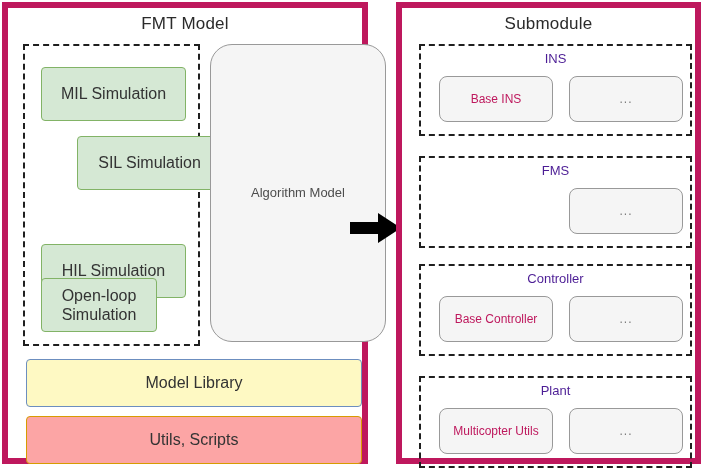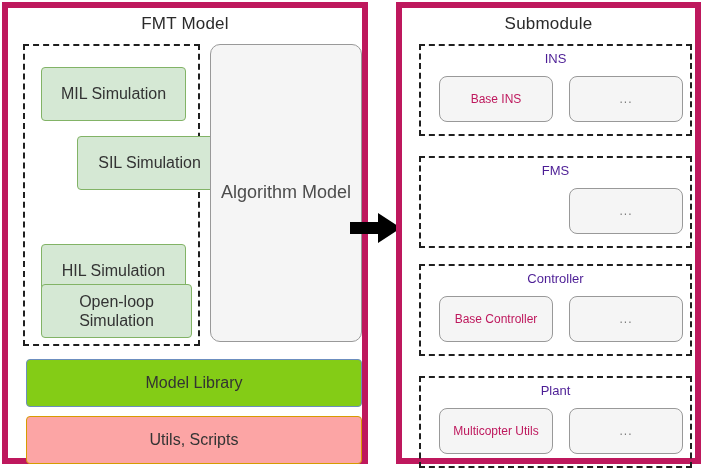--- a/index.html
+++ b/index.html
@@ -65,35 +65,35 @@
     text-align: center;
     font-size: 16px;
     line-height: 1.2;
     border-radius: 4px;
     border-width: 1px;
     border-style: solid;
     padding: 0 6px;
   }
 
   .shape.green  { background: #d5e8d4; border-color: #82b366; color: #333333; }
-  .shape.blue   { background: #84cc16; border-color: #6c8ebf; color: #333333; }
+  .shape.blue   { background: #fef9c3; border-color: #6c8ebf; color: #333333; }
   .shape.orange { background: #fca5a5; border-color: #d79b00; color: #333333; }
   .shape.gray   { background: #f5f5f5; border-color: #999999; color: #4d4d4d; }
 
   
   #blk-mil  { left: 33px; top: 59px;  width: 145px; height: 54px; }
   #blk-sil  { left: 33px; top: 128px; width: 145px; height: 54px; margin-left: 36px; }
   #blk-hil  { left: 33px; top: 198px; width: 145px; height: 54px; margin-top: 38px; }
-  #blk-open { left: 33px; top: 276px; width: 151px; height: 54px; text-align: center; }
+  #blk-open { left: 33px; top: 270px; width: 116px; height: 54px; text-align: center; }
 
   
   #blk-algo {
-    left: 202px; top: 36px; width: 152px; height: 298px;
-    border-radius: 10px;
-    font-size: 18px;
+    left: 202px; top: 36px; width: 176px; height: 298px;
+    border-radius: 22px;
+    font-size: 13px;
   }
 
   
   #bar-lib   { left: 18px; top: 351px; width: 336px; height: 48px; }
   #bar-utils { left: 18px; top: 408px; width: 336px; height: 48px; }
 
   
   #arrow {
     position: absolute;
     left: 350px;

